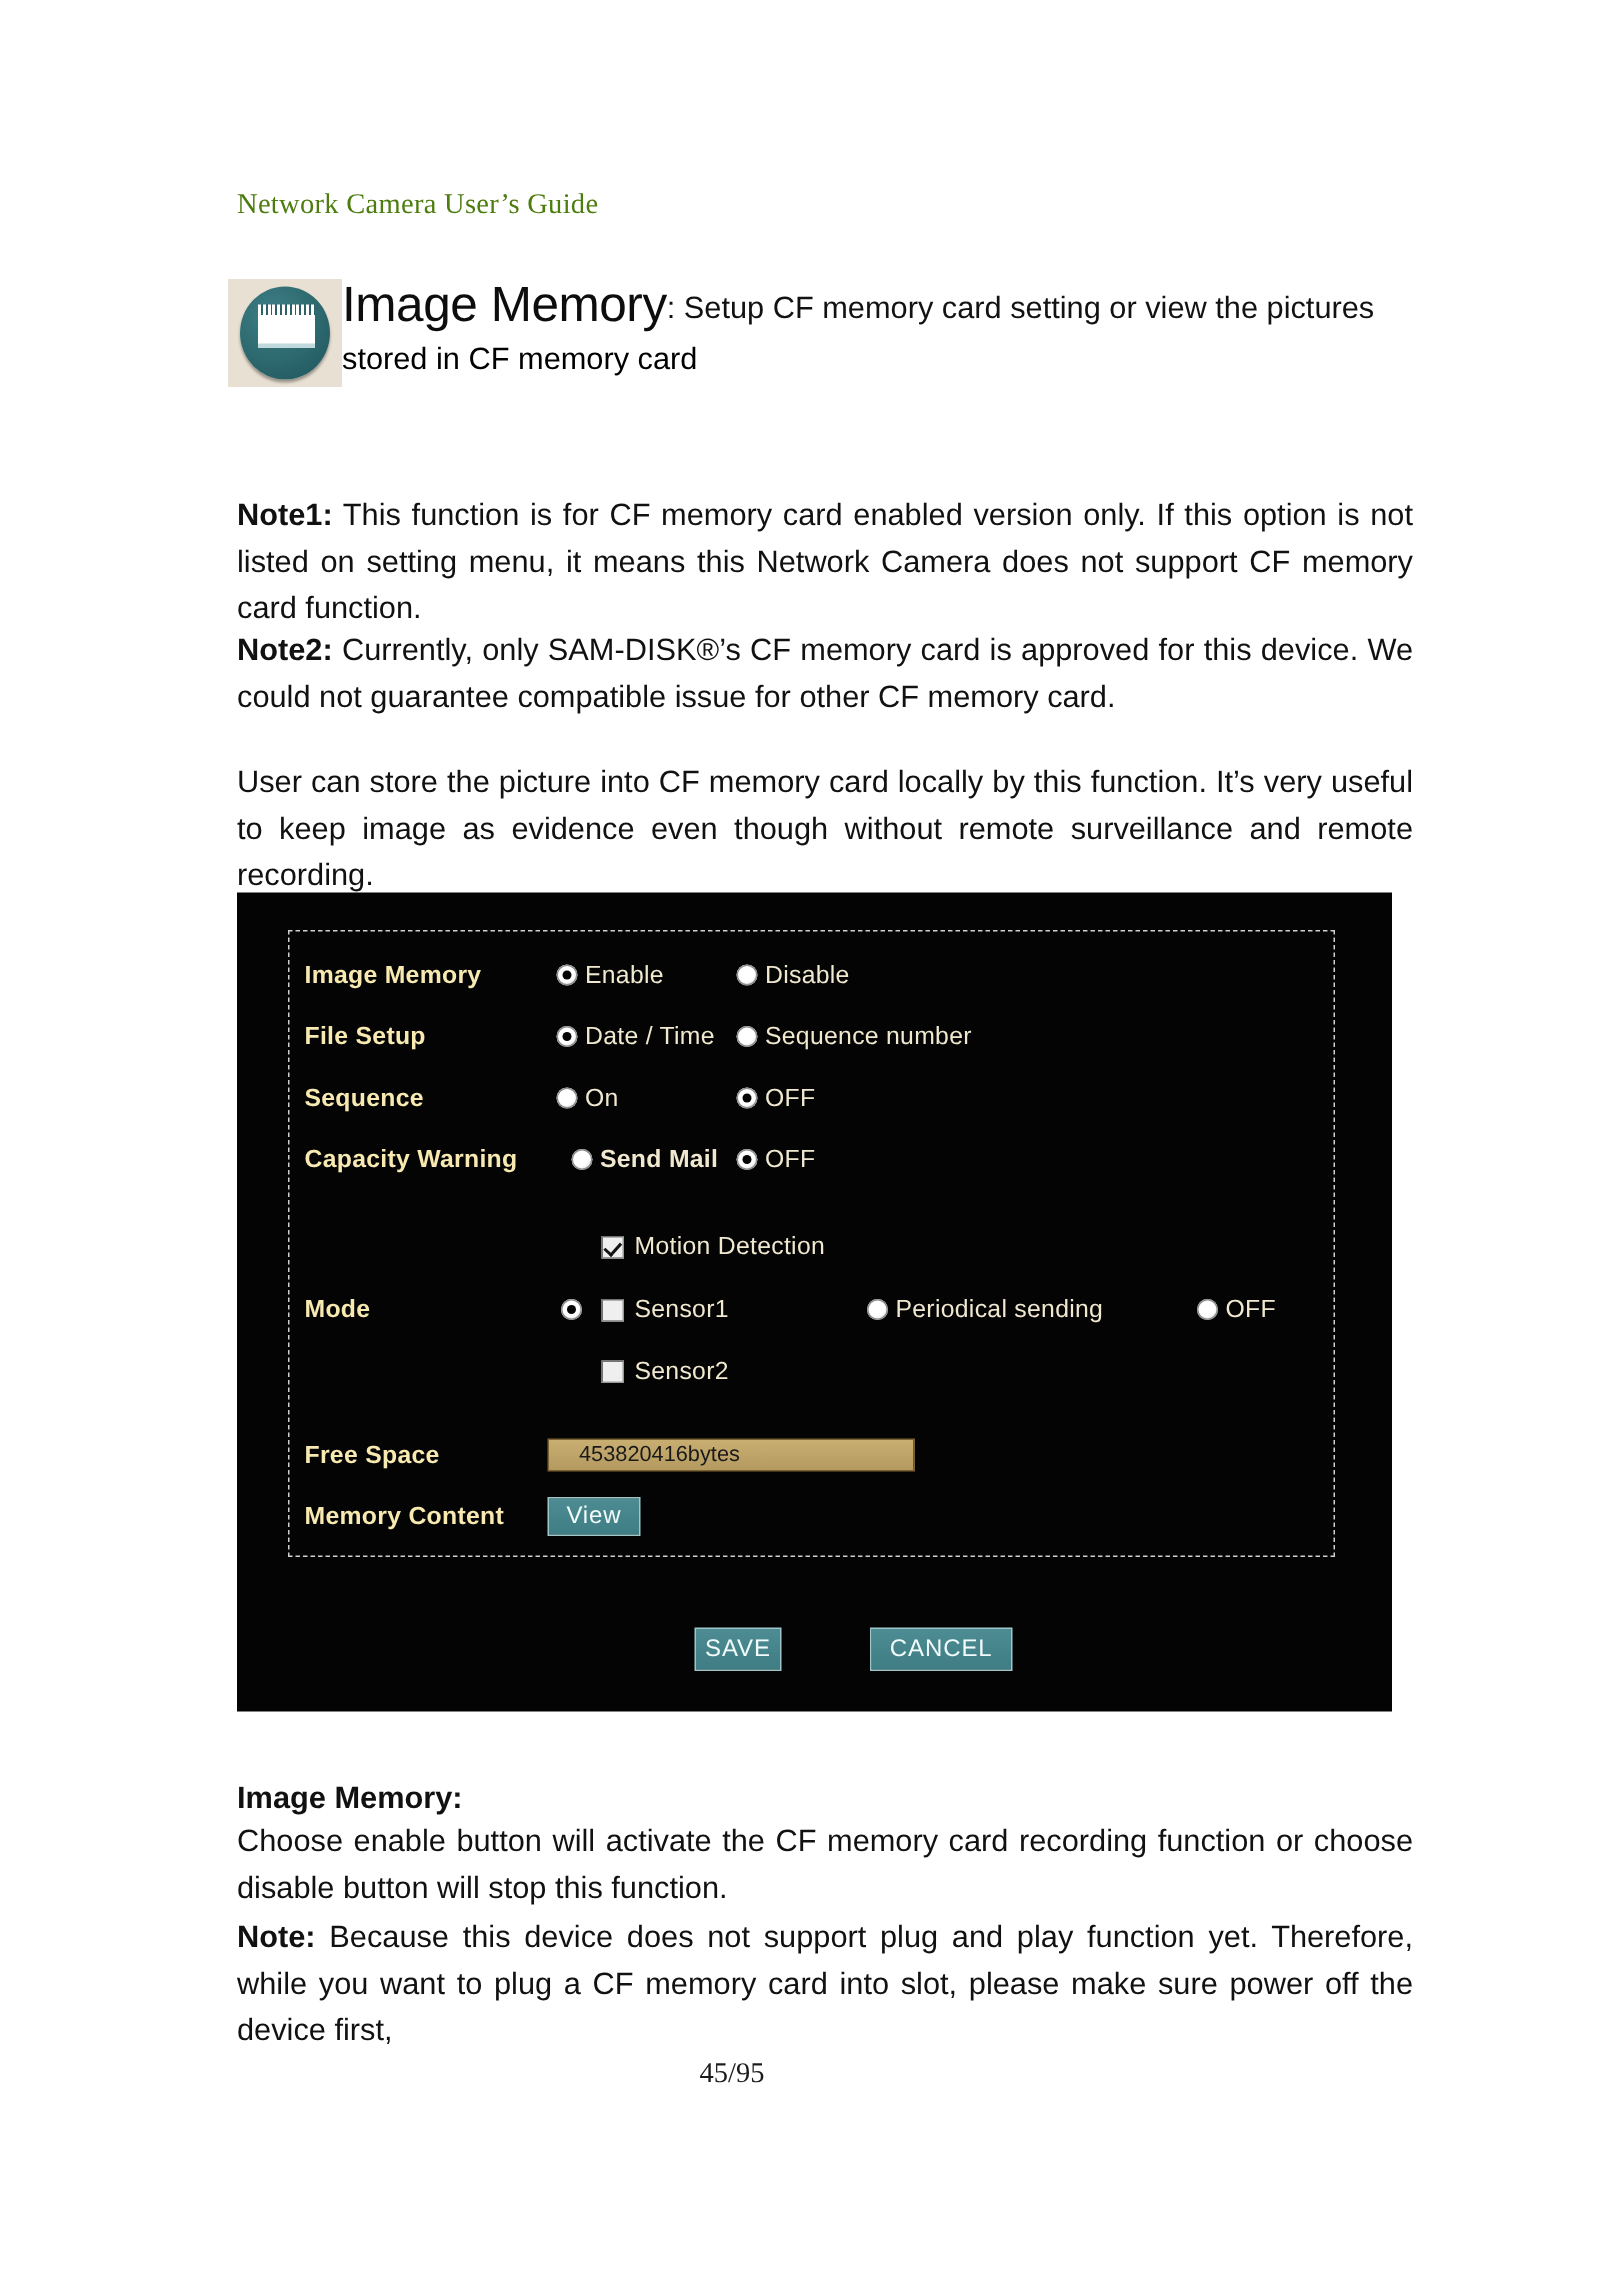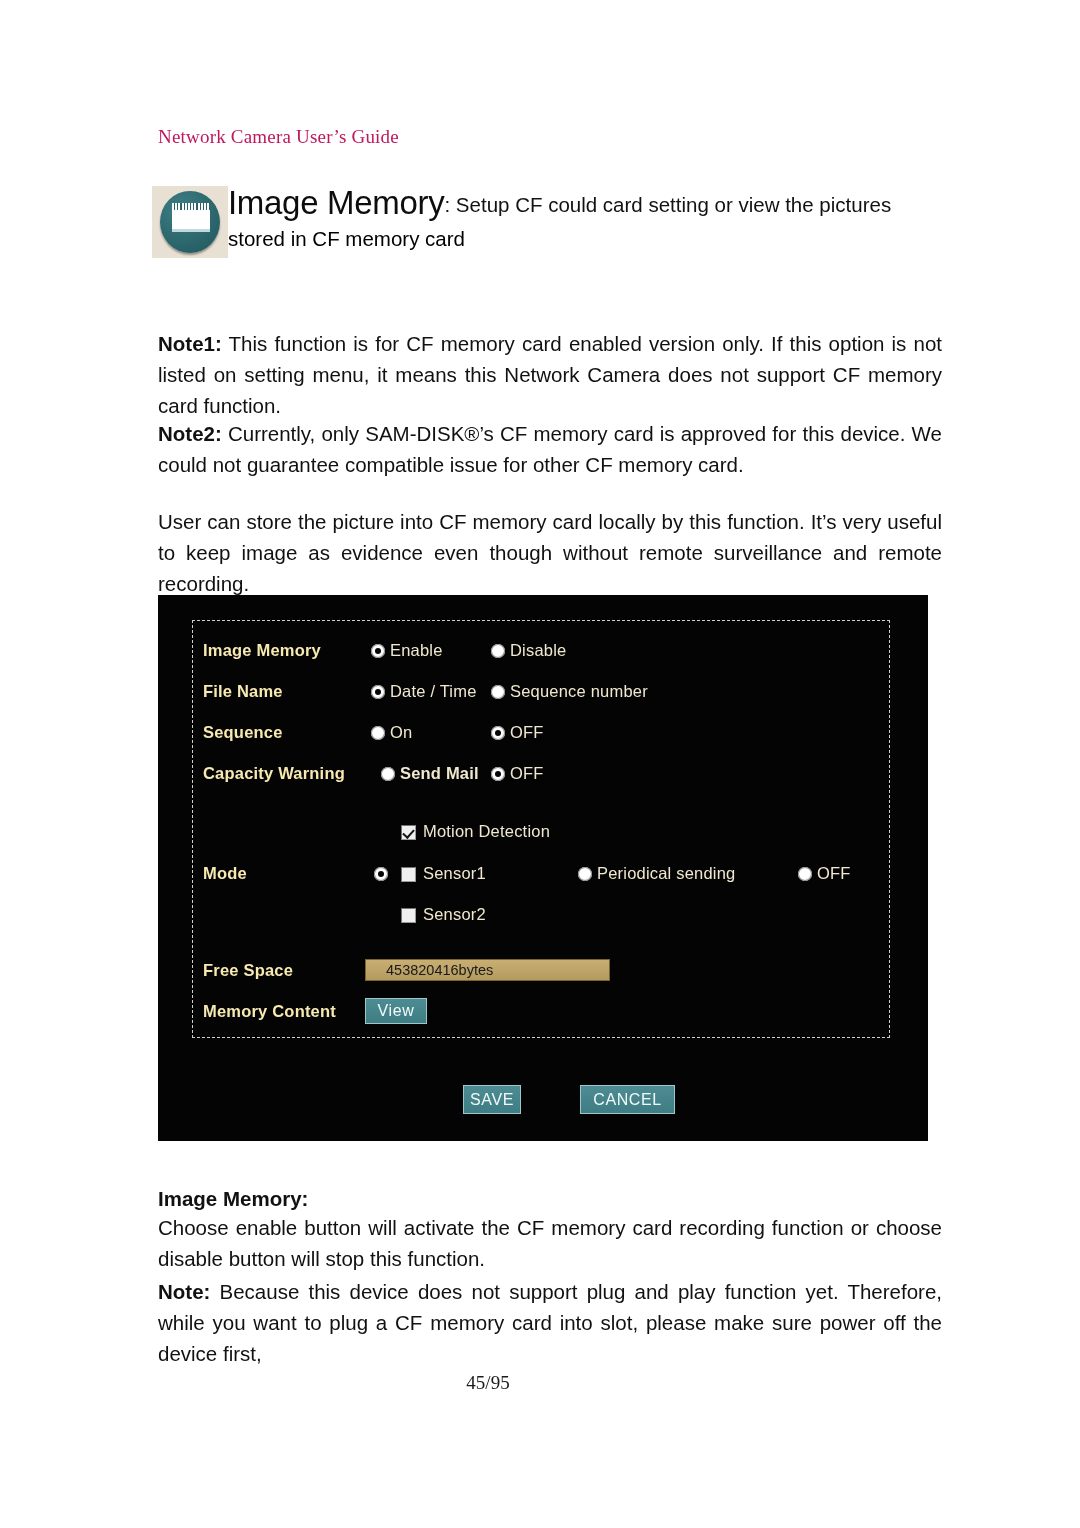--- a/index.html
+++ b/index.html
@@ -24,21 +24,21 @@
   }
 
   
   .doc-header {
     position: absolute;
     left: 158px;
     top: 126px;
     font-family: "Liberation Serif", serif;
     font-size: 19px;
     letter-spacing: 0.2px;
-    color: #be185d;
+    color: #4d7c0f;
     white-space: nowrap;
   }
 
   
   .title-block {
     position: absolute;
     left: 152px;
     top: 186px;
     width: 790px;
   }
@@ -268,42 +268,42 @@
 
   <div class="doc-header">Network Camera User’s Guide</div>
 
   <div class="title-block">
     <div class="title-icon">
       <div class="disc"></div>
       <div class="pins"></div>
       <div class="card"></div>
     </div>
     <div class="title-line">
-      <span class="title-main">Image Memory</span><span class="title-rest">:</span><span class="title-rest"> Setup CF could card setting or view the pictures</span>
+      <span class="title-main">Image Memory</span><span class="title-rest">:</span><span class="title-rest"> Setup CF memory card setting or view the pictures</span>
     </div>
     <div class="title-second">stored in CF memory card</div>
   </div>
 
   <div class="para para-note1"><b>Note1:</b><span> This function is for CF memory card enabled version only. If this option is not listed on setting menu, it means this Network Camera does not support CF memory card function.</span></div>
 
   <div class="para para-note2"><b>Note2:</b><span> Currently, only SAM-DISK®’s CF memory card is approved for this device. We could not guarantee compatible issue for other CF memory card.</span></div>
 
   <div class="para para-user">User can store the picture into CF memory card locally by this function. It’s very useful to keep image as evidence even though without remote surveillance and remote recording.</div>
 
   <div class="shot">
     <div class="frame">
 
       <div class="row" style="top:20px;">
         <span class="lbl">Image Memory</span>
         <span class="opt" style="left:178px;"><span class="radio on"></span><span>Enable</span></span>
         <span class="opt" style="left:298px;"><span class="radio"></span><span>Disable</span></span>
       </div>
 
       <div class="row" style="top:61px;">
-        <span class="lbl">File Name</span>
+        <span class="lbl">File Setup</span>
         <span class="opt" style="left:178px;"><span class="radio on"></span><span>Date / Time</span></span>
         <span class="opt" style="left:298px;"><span class="radio"></span><span>Sequence number</span></span>
       </div>
 
       <div class="row" style="top:102px;">
         <span class="lbl">Sequence</span>
         <span class="opt" style="left:178px;"><span class="radio"></span><span>On</span></span>
         <span class="opt" style="left:298px;"><span class="radio on"></span><span>OFF</span></span>
       </div>
 

